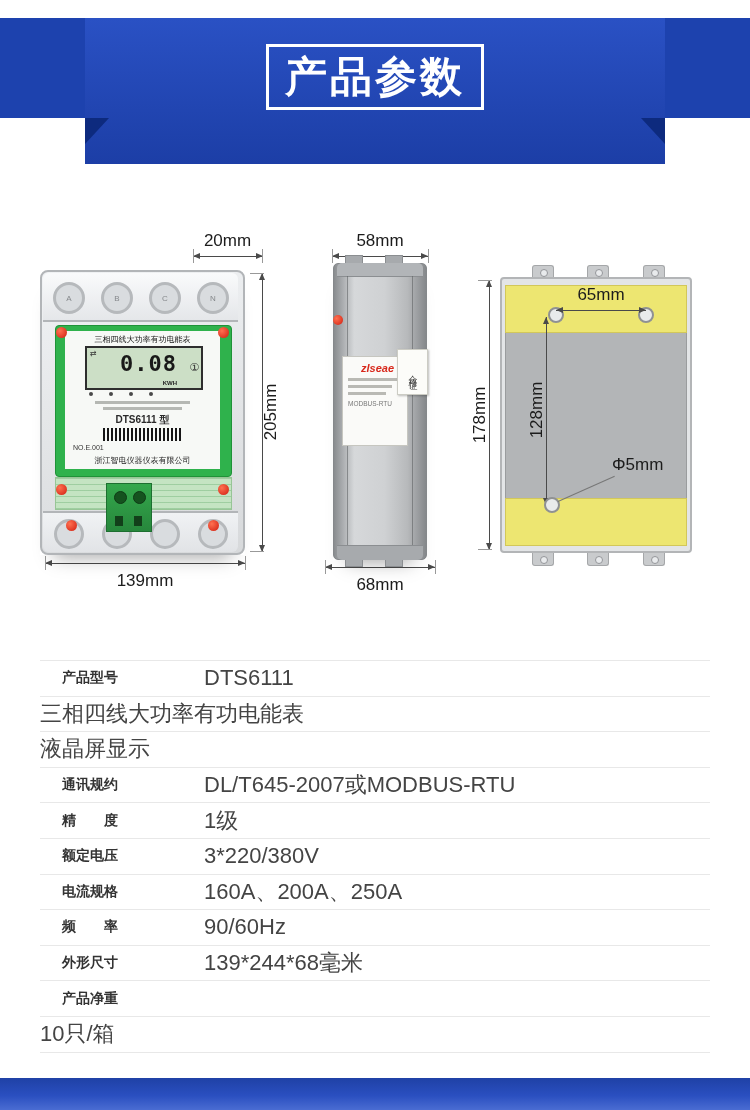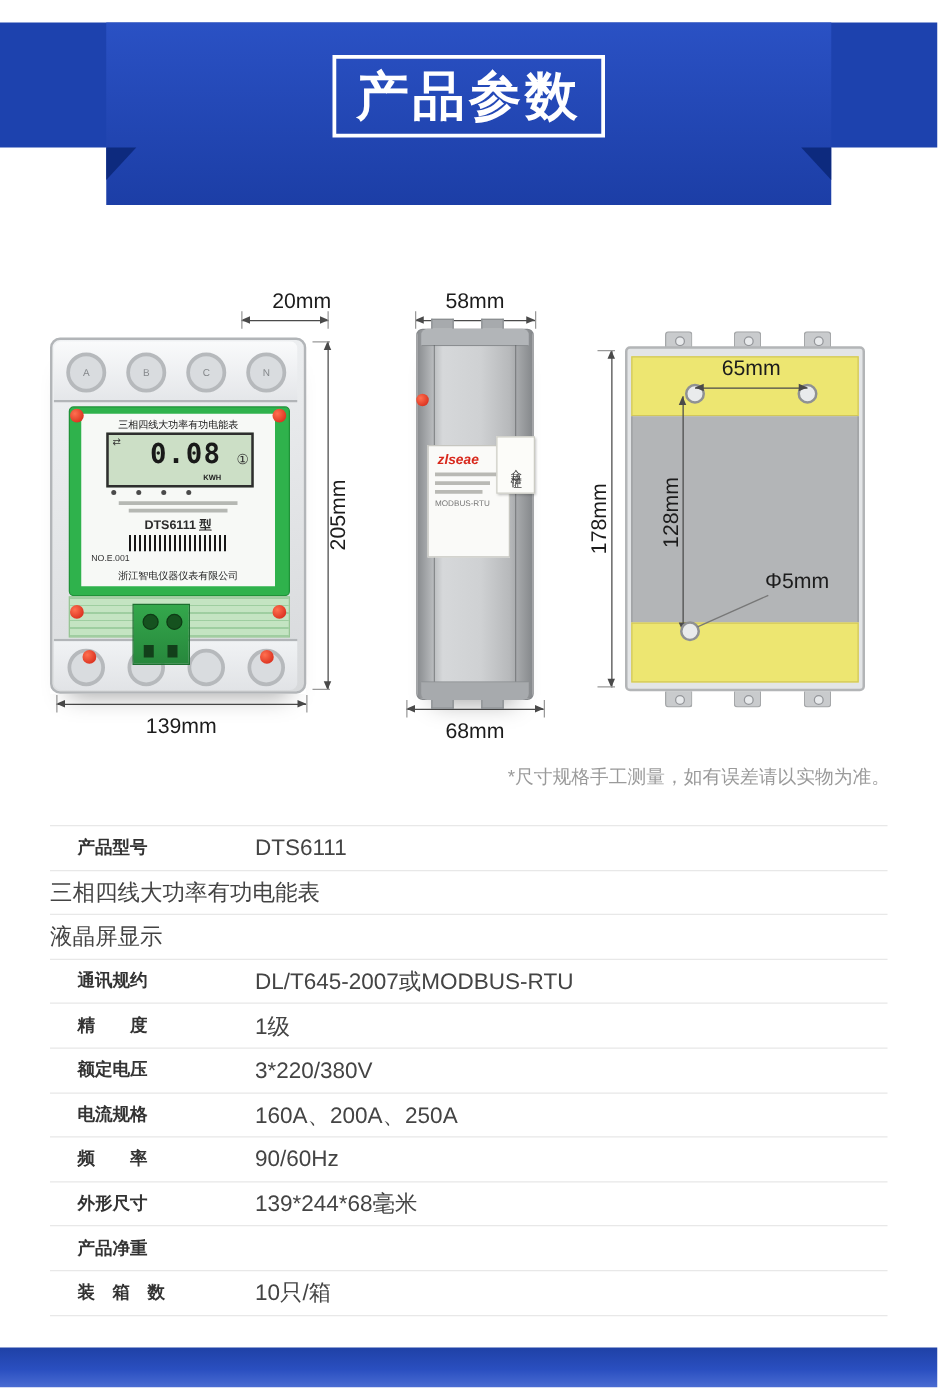--- a/index.html
+++ b/index.html
@@ -93,21 +93,21 @@
             border-bottom:1px solid #8b8e91;border-radius:5px 5px 0 0;}
   .s-tab{position:absolute;width:16px;height:7px;background:#a7aaad;border:1px solid #8b8e91;
          border-bottom:none;top:-8px;}
   .s-foot{position:absolute;width:16px;height:6px;background:#a7aaad;border:1px solid #8b8e91;
           border-top:none;bottom:-7px;}
   .s-screw{position:absolute;left:0;top:52px;width:10px;height:10px;border-radius:50%;z-index:3;
            background:radial-gradient(circle at 35% 35%,#ff7050,#d01e10);}
   .s-seam{position:absolute;top:13px;width:1px;height:270px;background:rgba(90,92,95,.55);}
   .s-label{position:absolute;left:9px;top:93px;width:64px;height:88px;background:#fafaf8;
            border:1px solid #c6c6c0;z-index:2;}
-  .s-brand{font-size:11px;font-weight:bold;font-style:italic;color:#d8281c;margin:5px 0 3px 7px;}
+  .s-brand{font-size:11px;font-weight:bold;font-style:italic;color:#d8281c;margin:5px 0 3px 18px;}
   .s-bar{height:3px;background:#b9b9b4;margin:4px 5px 0;}
   .s-proto{font-size:6.5px;color:#777;margin:5px 0 0 5px;}
   .s-cert{position:absolute;left:64px;top:86px;width:29px;height:44px;background:#fcfcf9;
           border:1px solid #ccccc4;z-index:4;box-shadow:1px 1px 2px rgba(0,0,0,.25);
           display:flex;align-items:center;justify-content:center;}
   .s-cert span{writing-mode:vertical-rl;font-size:9px;letter-spacing:3px;color:#444;}
   .s-botcap{position:absolute;left:4px;bottom:0;width:86px;height:14px;background:#a7aaad;
             border-top:1px solid #8b8e91;border-radius:0 0 5px 5px;}
 
   
@@ -126,42 +126,42 @@
            border:1px solid #d2c75a;box-sizing:border-box;}
   .bk-hole{position:absolute;width:12px;height:12px;border-radius:50%;background:#e9ebec;
            border:2px solid #8f9193;}
   .bk-leader{position:absolute;left:58px;top:224px;width:62px;height:1px;background:#777;
              transform:rotate(-24deg);transform-origin:left center;}
 
   
   .spec-table{position:absolute;left:40px;top:660px;width:670px;border-top:1px solid #e8e8e8;}
   .spec-row{display:flex;align-items:center;height:34.6px;border-bottom:1px solid #e8e8e8;}
   .spec-label{width:142px;padding-left:22px;font-weight:bold;font-size:14px;color:#333;flex-shrink:0;}
-  .spec-value{flex:1;font-size:18px;color:#444;}
+  .spec-value{flex:1;font-size:22px;color:#444;}
 
   
   .footer{position:absolute;left:0;top:1078px;width:750px;height:32px;
           background:linear-gradient(180deg,#1f41a6 0%,#2a4fc0 55%,#4a6cd2 100%);}
 </style>
 </head>
 <body>
 
 <div>
   <div class="hdr-wings"></div>
   <div class="hdr-center"></div>
   <div class="fold fold-l"></div>
   <div class="fold fold-r"></div>
   <div class="title-box">
     <span>产品参数</span>
   </div>
 </div>
 
 <div class="diagram">
 
-  <div class="dimlabel" style="left:190px;top:6px;width:75px;text-align:right;">20mm</div>
+  <div class="dimlabel" style="left:190px;top:6px;width:75px;">20mm</div>
   <div class="dimh" style="left:193px;top:31px;width:70px;"></div>
   <div class="tkv" style="left:193px;top:24px;"></div>
   <div class="tkv" style="left:262px;top:24px;"></div>
 
   <div class="dimv" style="left:262px;top:48px;height:279px;"></div>
   <div class="tkh" style="left:250px;top:48px;"></div>
   <div class="tkh" style="left:250px;top:326px;"></div>
   <div class="dimlabel vert" style="left:240px;top:177px;width:62px;height:20px;">205mm</div>
 
   <div class="dimh" style="left:45px;top:338px;width:200px;"></div>
@@ -293,21 +293,20 @@
     <div class="bk-hole" style="left:138px;top:30px;"></div>
     <div class="dimlabel" style="left:71px;top:8px;width:60px;">65mm</div>
     <div class="dimh" style="left:56px;top:33px;width:90px;"></div>
     <div class="dimv" style="left:46px;top:40px;height:188px;"></div>
     <div class="dimlabel vert" style="left:5px;top:123px;width:64px;height:20px;">128mm</div>
     <div class="bk-hole" style="left:44px;top:220px;"></div>
     <div class="bk-leader"></div>
     <div class="dimlabel" style="left:112px;top:178px;width:70px;text-align:left;">Φ5mm</div>
   </div>
 
-  <div class="note">*尺寸规格手工测量，如有误差请以实物为准。</div>
 </div>
 
 <div class="spec-table">
   <div class="spec-row">
     <div class="spec-label">产品型号</div>
     <div class="spec-value">DTS6111</div>
   </div>
   <div class="spec-row">
     <div class="spec-value">三相四线大功率有功电能表</div>
   </div>
@@ -335,18 +334,17 @@
     <div class="spec-value">90/60Hz</div>
   </div>
   <div class="spec-row">
     <div class="spec-label">外形尺寸</div>
     <div class="spec-value">139*244*68毫米</div>
   </div>
   <div class="spec-row">
     <div class="spec-label">产品净重</div>
   </div>
   <div class="spec-row">
-    <div class="spec-label">装　箱　数</div>
     <div class="spec-value">10只/箱</div>
   </div>
 </div>
 
 <div class="footer"></div>
 
 </body></html>

